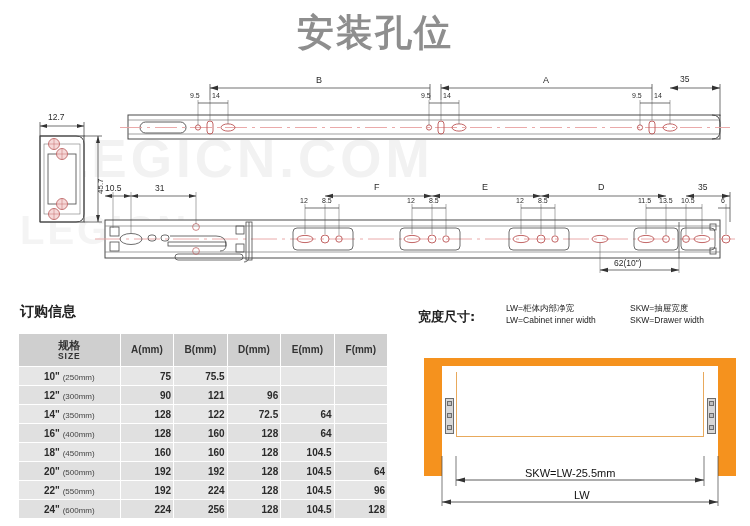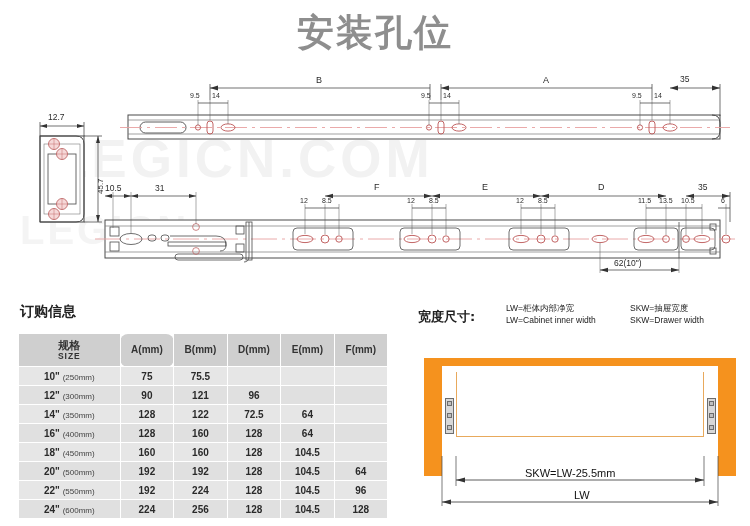--- a/index.html
+++ b/index.html
@@ -53,21 +53,21 @@
     position:absolute;left:18px;top:333px;width:370px;
     border-collapse:collapse;font-size:9.5px;color:#2a2a2a;
   }
   .tbl th{
     background:#cfcfcf;border:1px solid #ffffff;
     font-weight:bold;text-align:center;padding:5px 2px;
     font-size:10px;line-height:1.15;color:#333;
   }
   .tbl td{
     background:#e6e6e6;border:1px solid #ffffff;
-    text-align:center;padding:3.5px 2px;font-weight:bold;font-size:10px;
+    text-align:right;padding:3.5px 2px;font-weight:bold;font-size:10px;
   }
   .tbl tr:nth-child(even) td{background:#e0e0e0;}
   .tbl td.size{text-align:center;font-weight:bold;}
   .tbl td.size .mm{font-weight:normal;font-size:8px;color:#444;margin-top:12px;}
   .th-size .cn{font-size:11px;display:block;}
   .th-size .en{font-size:8.5px;display:block;letter-spacing:1px;}
 
   
   .wd-wrap{position:absolute;left:418px;top:300px;width:320px;height:218px;}
   .wd-label{
@@ -394,21 +394,21 @@
 
   <div class="sec-title" style="left:20px;top:303px;">订购信息</div>
 
   <table class="tbl">
     <thead>
       <tr>
         <th class="th-size" style="width:110px;">
           <span class="cn">规格</span>
           <span class="en">SIZE</span>
         </th>
-        <th style="width:52px;border-radius:8px;">A(mm)</th>
+        <th style="width:52px;">A(mm)</th>
         <th style="width:52px;">B(mm)</th>
         <th style="width:52px;">D(mm)</th>
         <th style="width:52px;">E(mm)</th>
         <th style="width:52px;">F(mm)</th>
       </tr>
     </thead>
     <tbody>
       <tr>
         <td class="size"><span>10"</span> <span class="mm">(250mm)</span></td>
         <td>75</td>

